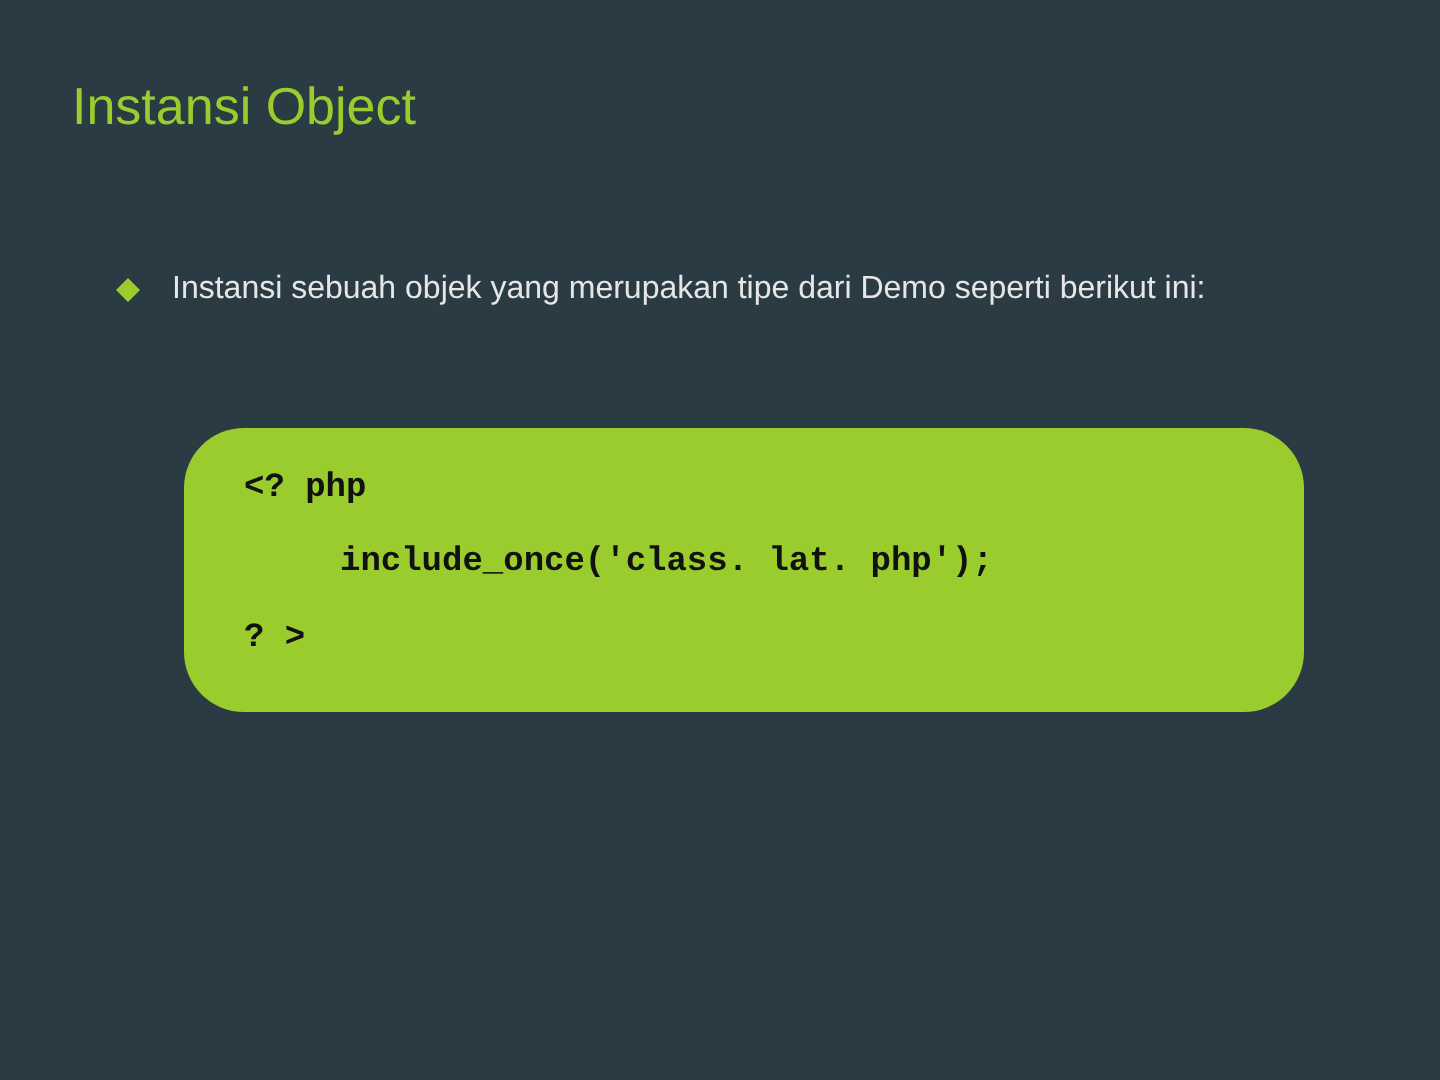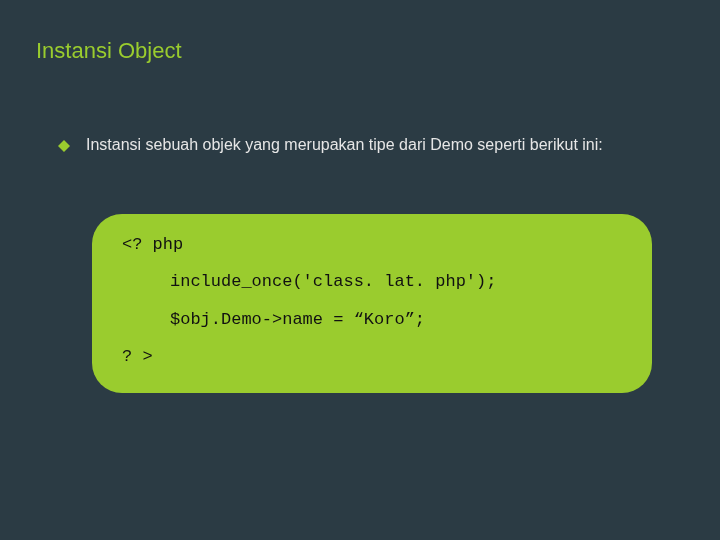--- a/index.html
+++ b/index.html
@@ -8,21 +8,21 @@
     height: 540px;
     background: #2b3b44;
     font-family: "Trebuchet MS", "Segoe UI", sans-serif;
     overflow: hidden;
     position: relative;
   }
   .title {
     position: absolute;
     top: 38px;
     left: 36px;
-    font-size: 22px;
+    font-size: 26px;
     color: #9acc2e;
     font-weight: 400;
   }
   .bullet-row {
     position: absolute;
     top: 134px;
     left: 58px;
     display: flex;
     align-items: flex-start;
     gap: 16px;
@@ -42,21 +42,21 @@
     top: 214px;
     left: 92px;
     width: 560px;
     background: #9acc2e;
     border-radius: 30px;
     padding: 20px 30px 26px 30px;
   }
   .code-line {
     font-family: "Courier New", monospace;
     font-size: 17px;
-    font-weight: normal;
+    font-weight: bold;
     color: #111;
     white-space: pre;
     line-height: 1.25;
     margin-bottom: 16px;
   }
   .code-line.indent {
     padding-left: 48px;
   }
   .code-line:last-child {
     margin-bottom: 0;
@@ -72,15 +72,14 @@
     <svg width="12" height="12" viewBox="0 0 12 12">
       <rect x="6" y="0" width="8.5" height="8.5" transform="rotate(45 6 0)" fill="#9acc2e"></rect>
     </svg>
   </span>
   <div class="bullet-text">Instansi sebuah objek yang merupakan tipe dari Demo seperti berikut ini:</div>
 </div>
 
 <div class="code-box">
   <div class="code-line">&lt;? php</div>
   <div class="code-line indent">include_once('class. lat. php');</div>
-  <div class="code-line indent">$obj.Demo-&gt;name = “Koro”;</div>
   <div class="code-line">? &gt;</div>
 </div>
 
 </body></html>

